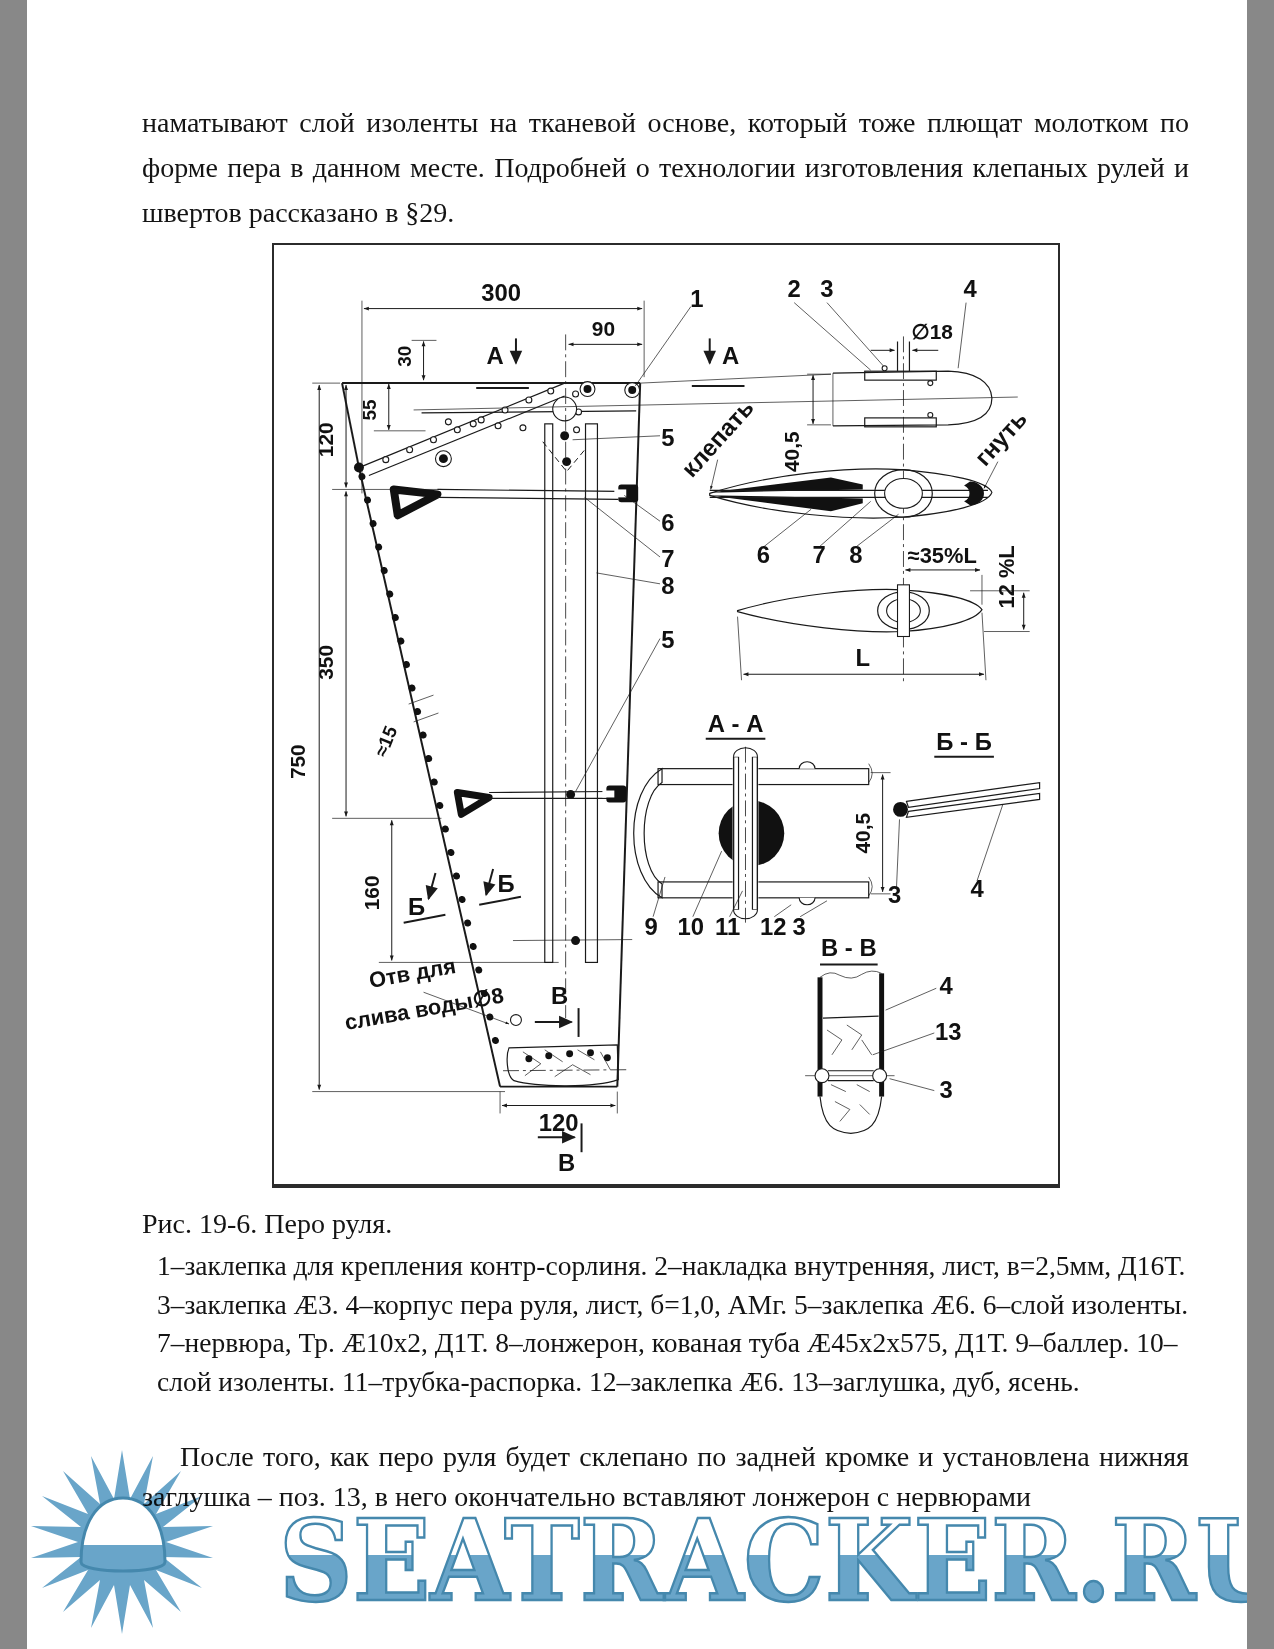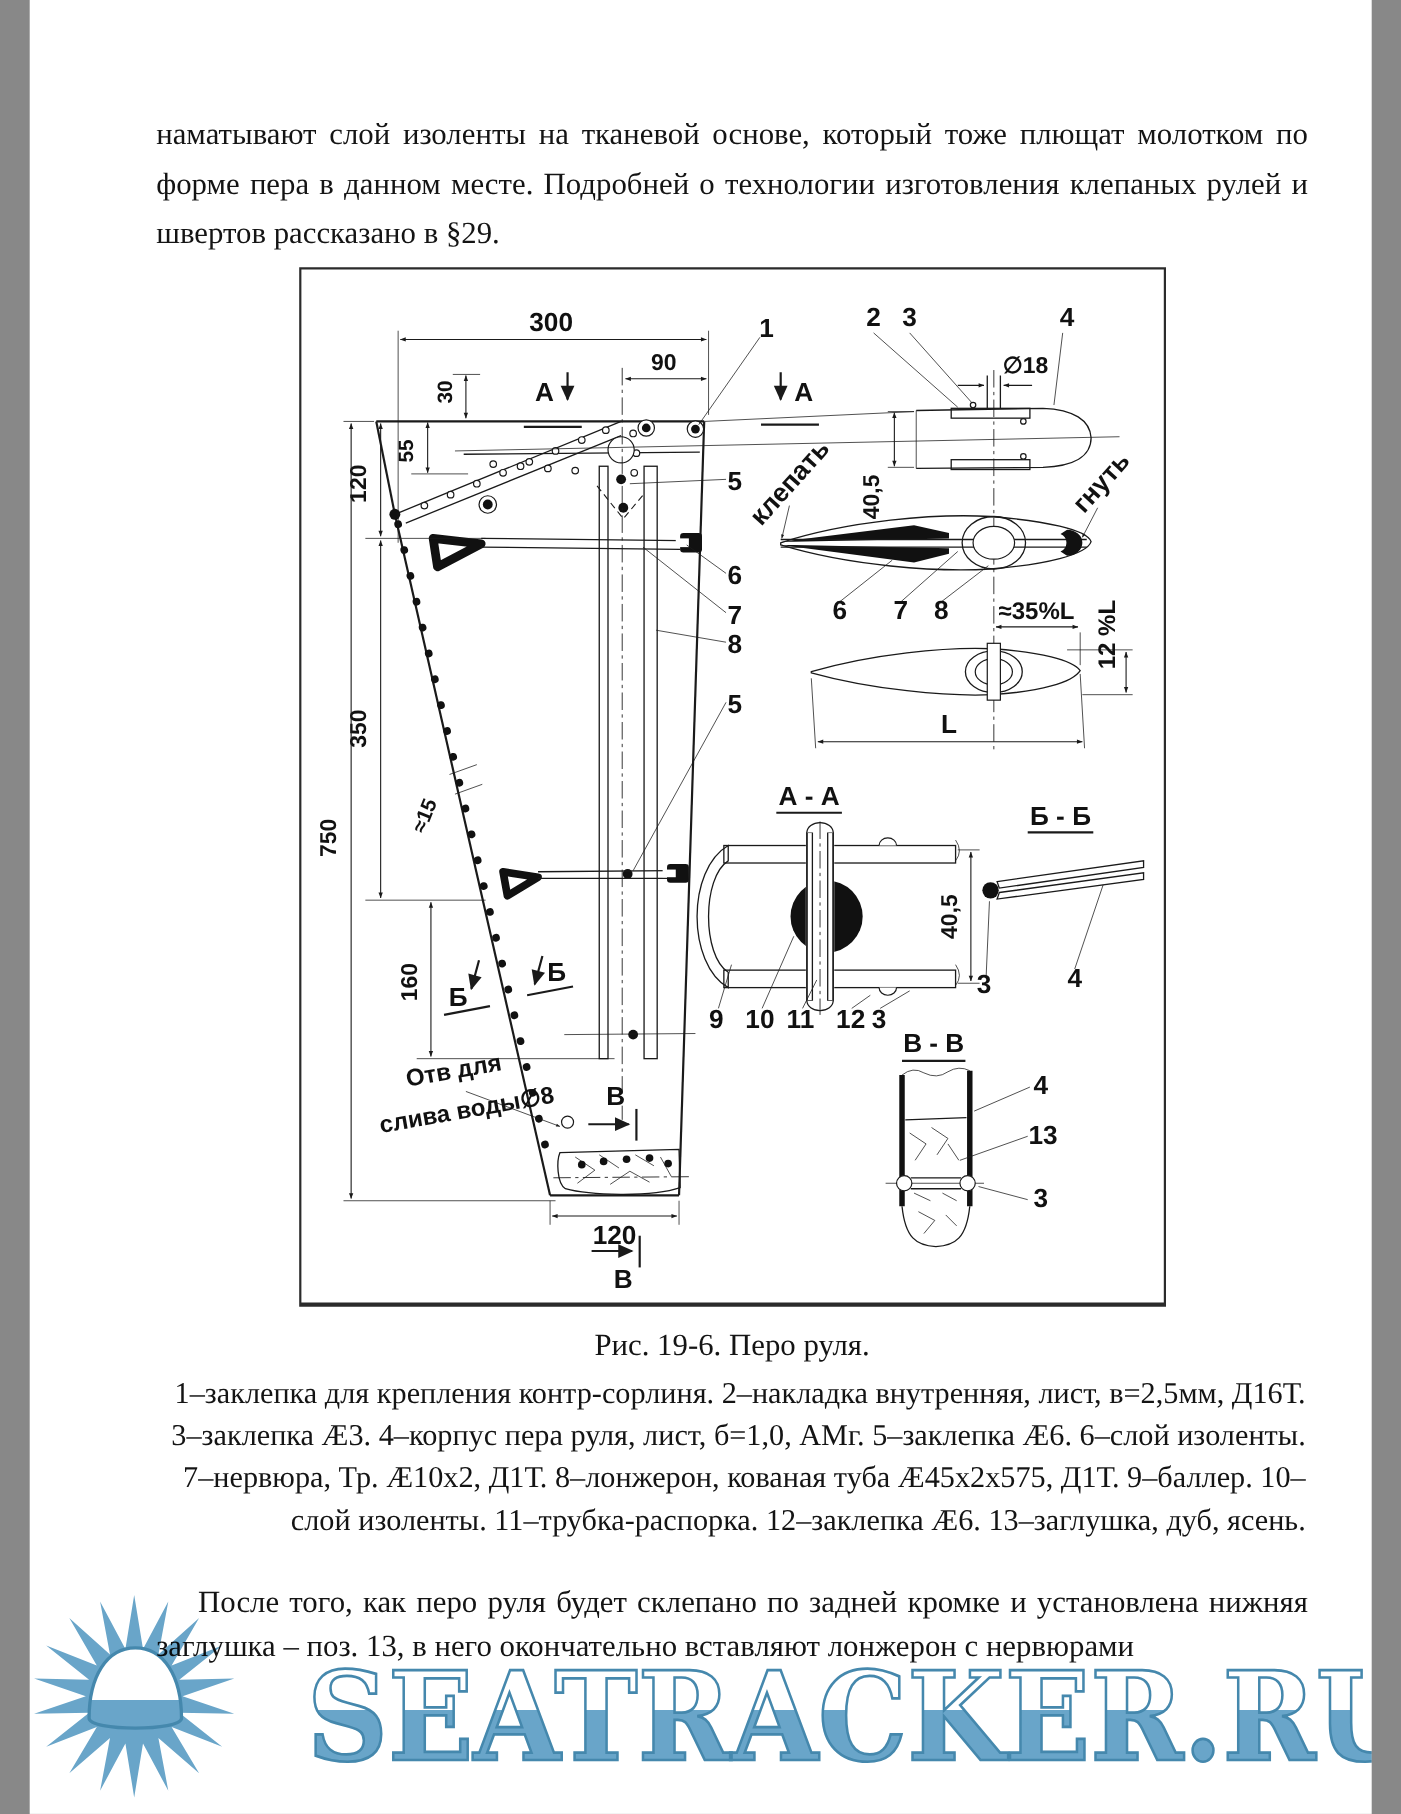--- a/index.html
+++ b/index.html
@@ -15,25 +15,25 @@
   .para-top{ top:100px; }
   .para-bottom{ top:1437px; line-height:40px; text-indent:38px; }
   .figure-box{
     position:absolute; left:245px; top:243px; width:788px; height:945px;
     border:2px solid #2b2b2b; border-bottom-width:4px; box-sizing:border-box;
     background:#fff;
   }
   .figure-box svg{ width:100%; height:100%; display:block; }
   .caption-title{
     position:absolute; left:115px; top:1208px; width:1047px;
-    font-size:28px; text-align:center;
+    font-size:28px; text-align:left;
   }
   .caption-body{
-    position:absolute; left:108px; top:1247px; width:1052px;
-    font-size:27.5px; line-height:38.6px; text-align:right;
+    position:absolute; left:130px; top:1247px; width:1052px;
+    font-size:27.5px; line-height:38.6px; text-align:left;
   }
   .watermark{
     position:absolute; left:0; top:1440px; width:1274px; height:209px;
     mix-blend-mode:multiply; pointer-events:none;
   }
   
   .ln { stroke:#1a1a1a; fill:none; stroke-width:1.2; }
   .ln2{ stroke:#1a1a1a; fill:none; stroke-width:2; }
   .thn{ stroke:#1a1a1a; fill:none; stroke-width:0.7; }
   .dim{ stroke:#1a1a1a; fill:none; stroke-width:1; }

